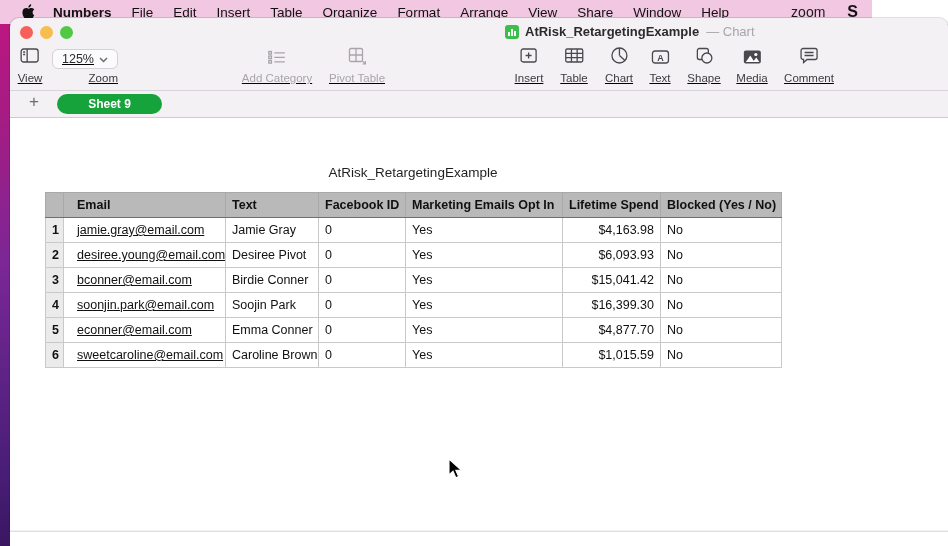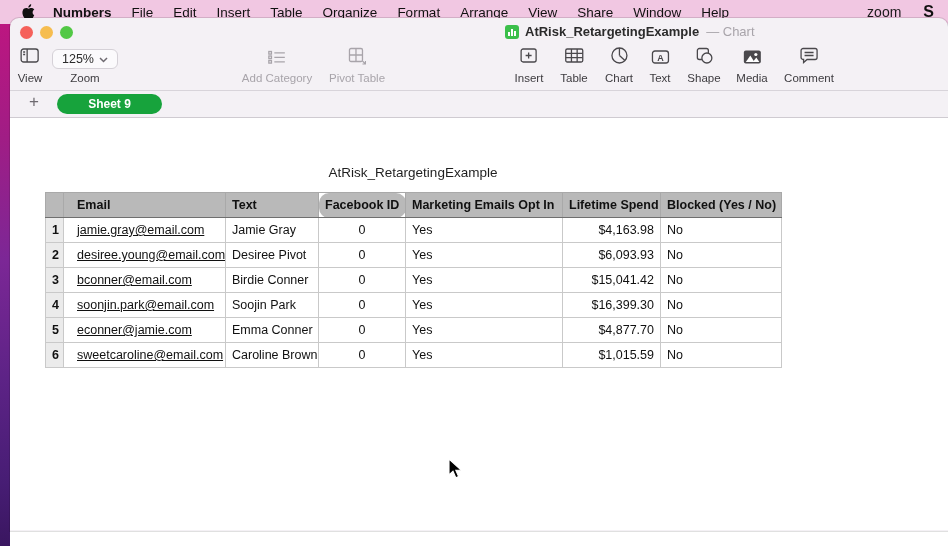--- a/index.html
+++ b/index.html
@@ -1,21 +1,21 @@
 <!DOCTYPE html>
 <html><head>
 <meta charset="utf-8">
 <style>
   * { margin:0; padding:0; box-sizing:border-box; }
   html,body { width:948px; height:546px; }
   body { font-family:"Liberation Sans", sans-serif; overflow:hidden; }
   .screen { position:relative; width:948px; height:546px; background:#fff; overflow:hidden; }
 
   
-  .menubar { position:absolute; left:0; top:0; width:948px; height:24px;
+  .menubar { position:absolute; left:0; top:0; width:872px; height:24px;
     background:#f1c7e2; display:flex; align-items:center; font-size:13.5px; color:#111; }
   .menubar .apple { margin-left:20px; margin-right:4px; display:flex; align-items:center; }
   .menu-item { padding:0 10px; cursor:default; }
   .menu-item.first { font-weight:bold; padding-left:14px; }
   .menubar-right { position:absolute; right:0; top:0; height:24px; display:flex; align-items:center; }
   .status-zoom { font-size:14px; color:#1a1a1a; margin-right:22px; }
   .status-s { font-size:16px; font-weight:bold; color:#111; margin-right:14px; }
 
   
   .desktop-top { position:absolute; left:0; top:24px; width:948px; height:10px;
@@ -36,21 +36,21 @@
   .doc-icon { width:14px; height:14px; border-radius:3px; background:#3bbf4a; margin-right:6px; position:relative; }
   .doc-icon i { position:absolute; bottom:3px; background:#fff; width:2px; }
   .doc-icon i:nth-child(1){ left:3px; height:4px; }
   .doc-icon i:nth-child(2){ left:6px; height:7px; }
   .doc-icon i:nth-child(3){ left:9px; height:5px; }
   .wintitle .t-name { font-weight:bold; color:#2b2b2b; }
   .wintitle .t-edited { color:#a8a4aa; margin-left:7px; }
 
   
   .toolbar { position:relative; height:44px; border-bottom:1px solid #d8d4da; }
-  .tb-item { position:absolute; transform:translateX(-50%); text-align:center; cursor:default; }
+  .tb-item { position:absolute; transform:translateX(-50%); text-align:right; cursor:default;text-decoration:underline; }
   .tb-icon { height:22px; display:flex; align-items:flex-end; justify-content:center; }
   .tb-label { font-size:11.5px; color:#3d3b3f; margin-top:3px; }
   .tb-item.disabled .tb-label { color:#a8a4aa; }
   svg.ic { stroke:#4a484c; fill:none; stroke-width:1.3; }
   .disabled svg.ic { stroke:#a8a4aa; }
   .zoom-btn { display:inline-flex; align-items:center; gap:5px; background:#fbfafc; border:1px solid #d5d1d7;
     border-radius:6px; padding:2px 9px; font-size:12.5px; color:#2b2b2b; }
 
   
   .sheetbar { position:relative; height:27px; border-bottom:1px solid #cfcbd1; background:#f4f1f5; }
@@ -64,21 +64,21 @@
     font-size:13.5px; color:#1f1f1f; }
 
   table.grid { position:absolute; left:35px; top:74px; width:736px; border-collapse:collapse; table-layout:fixed; }
   table.grid td { height:25px; font-size:12.5px; color:#111; vertical-align:middle;
     border:1px solid #c9c9c9; padding:0 6px; overflow:hidden; white-space:nowrap; }
   tr.hdr td { background:#b9b9b9; font-weight:bold; border-bottom:1px solid #6f6f6f; border-color:#a9a9a9; border-bottom-color:#6f6f6f; }
   td.c-num { width:18px; background:#ebebeb; text-align:center; font-weight:bold; font-size:11.5px; color:#222; padding:0 2px; }
   tr.hdr td.c-num { background:#b9b9b9; }
   td.c-email { width:162px; }
   td.c-name { width:93px; }
-  td.c-fb { width:87px; text-align:center; padding-right:8px;border-radius:10px; }
+  td.c-fb { width:87px; text-align:left; padding-right:8px; }
   td.c-opt { width:157px; }
   td.c-spend { width:98px; text-align:right; padding-right:8px; }
   td.c-block { width:121px; }
   td.c-email span { text-decoration:underline;padding-left:7px; }
   tr.hdr td.c-email span { text-decoration:none; }
 
   .cursor { position:absolute; left:448px; top:458px; z-index:60; pointer-events:none; }
 </style>
 </head>
 <body>
@@ -334,21 +334,21 @@
               <td class="c-num">4</td>
               <td class="c-email"><span>soonjin.park@email.com</span></td>
               <td class="c-name"><span>Soojin Park</span></td>
               <td class="c-fb"><span>0</span></td>
               <td class="c-opt"><span>Yes</span></td>
               <td class="c-spend"><span>$16,399.30</span></td>
               <td class="c-block"><span>No</span></td>
             </tr>
             <tr>
               <td class="c-num">5</td>
-              <td class="c-email"><span>econner@jamie.com</span></td>
+              <td class="c-email"><span>econner@email.com</span></td>
               <td class="c-name"><span>Emma Conner</span></td>
               <td class="c-fb"><span>0</span></td>
               <td class="c-opt"><span>Yes</span></td>
               <td class="c-spend"><span>$4,877.70</span></td>
               <td class="c-block"><span>No</span></td>
             </tr>
             <tr>
               <td class="c-num">6</td>
               <td class="c-email"><span>sweetcaroline@email.com</span></td>
               <td class="c-name"><span>Caroline Brown</span></td>

